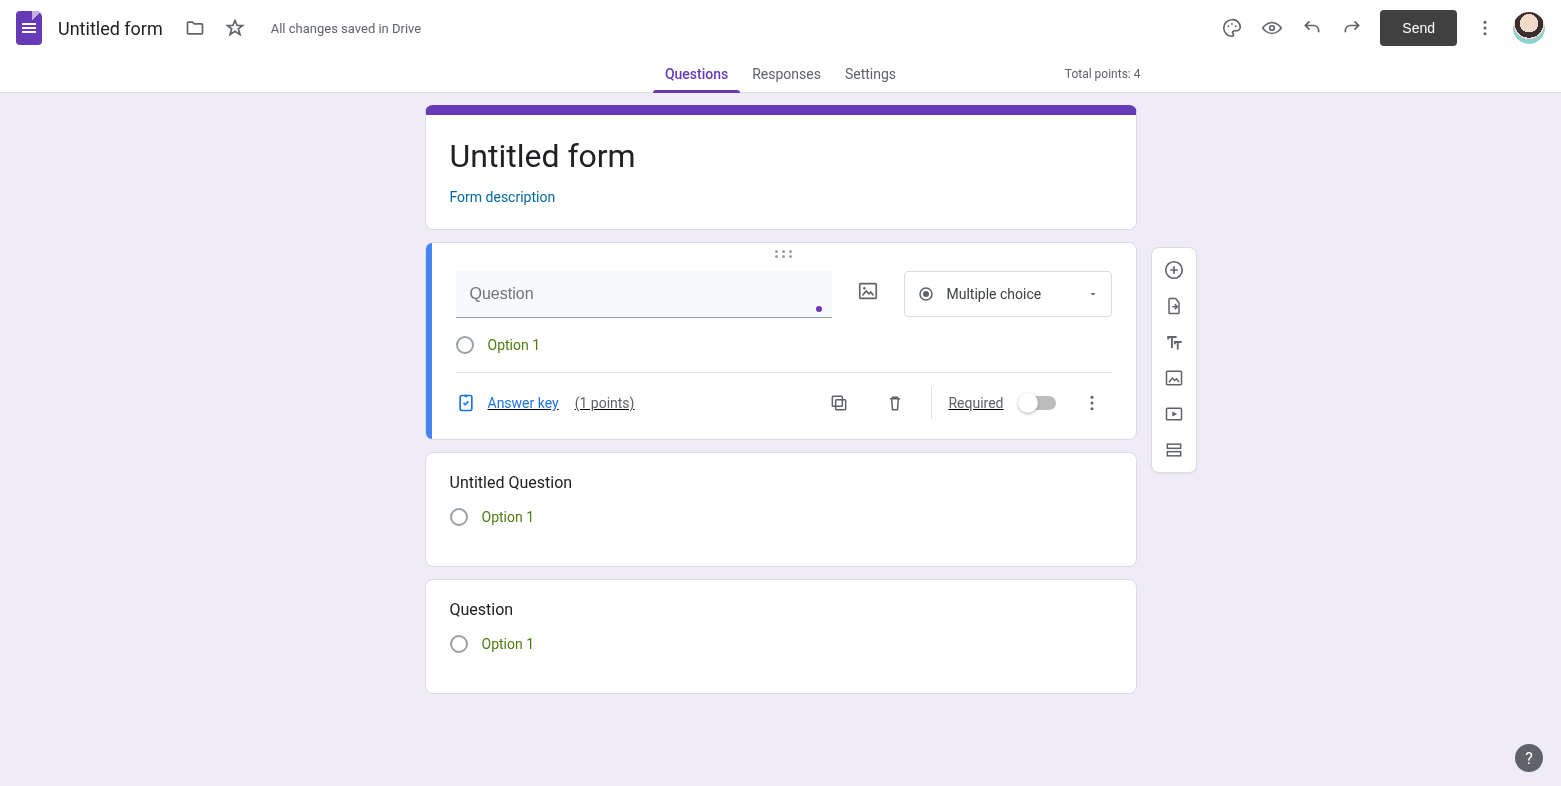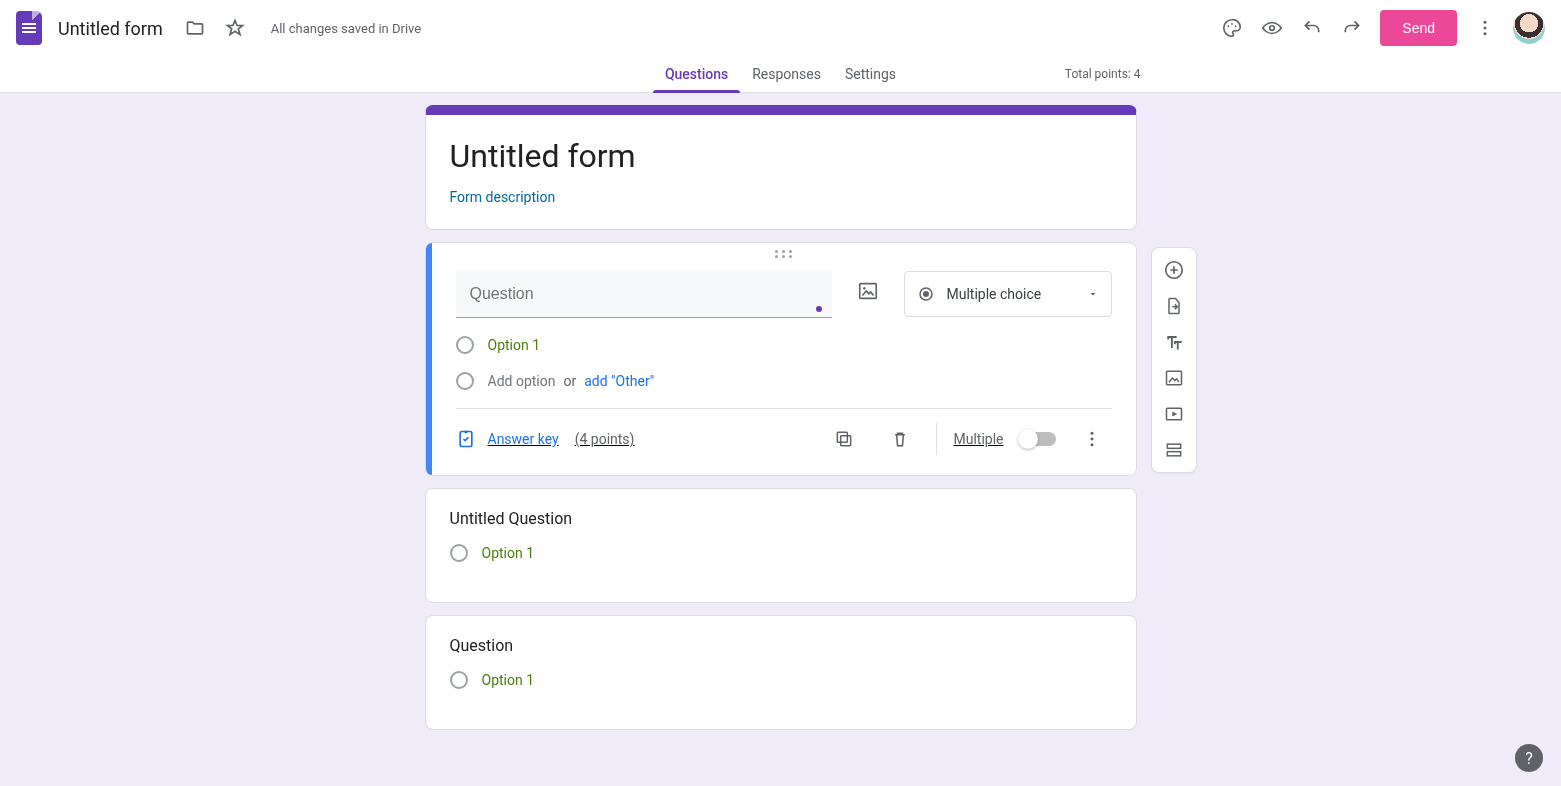--- a/index.html
+++ b/index.html
@@ -27,21 +27,21 @@
   .logo-lines::before { top:0; box-shadow: 0 4px 0 #fff; }
   .logo-lines::after { top:8px; }
   .doc-title { font-size:18px; color:#202124; margin-right:12px; }
   .hdr-icon-btn {
     width:40px; height:40px; border-radius:50%; display:flex; align-items:center; justify-content:center;
     color:#5f6368; cursor:pointer;
   }
   .save-status { margin-left:16px; color:#5f6368; font-size:13px; }
   .hdr-spacer { flex:1; }
   .send-btn {
-    background:#ec4899; color:#fff; font-size:14px; font-weight:500; border:none;
+    background:#404040; color:#fff; font-size:14px; font-weight:500; border:none;
     border-radius:4px; padding:10px 22px; cursor:pointer; margin: 0 8px;
   }
   .avatar {
     width:32px; height:32px; border-radius:50%;
     background: radial-gradient(circle at 50% 35%, #f3d9c8 0 35%, #3a2e2e 35% 55%, #f3d9c8 55% 60%, #8fd1d1 60% 100%);
     margin-left:8px;
   }
 
   
   .tabs-row {
@@ -258,52 +258,46 @@
                 <path d="M7 10l5 5 5-5" fill="#5f6368"></path>
               </svg>
           </div>
         </div>
 
         <div class="options">
           <div class="opt-row">
             <div class="opt-radio"></div>
             <span class="opt-label">Option 1</span>
           </div>
-          <div class="opt-row">
-            <div class="opt-radio"></div>
-            <span class="opt-add">Add option</span>
-            <span class="opt-or" style="margin-left:-6px">or</span>
-            <span class="opt-other" style="margin-left:-6px">add "Other"</span>
-          </div>
         </div>
 
         <div class="qfooter">
           <div class="answer-key">
             <svg width="20" height="20" viewBox="0 0 24 24">
                 <rect x="5" y="3" width="14" height="18" rx="2" fill="none" stroke="#1a73e8" stroke-width="2"></rect>
                 <path d="M9 12l2 2 4-4" fill="none" stroke="#1a73e8" stroke-width="2"></path>
                 <rect x="10" y="2" width="4" height="3" rx="1" fill="#1a73e8"></rect>
               </svg>
             <span>Answer key</span>
           </div>
-          <span class="points">(4 points)</span>
+          <span class="points">(1 points)</span>
           <span class="spacer"></span>
           <div class="foot-icon">
             <svg width="20" height="20" viewBox="0 0 24 24">
                 <rect x="8" y="8" width="12" height="12" rx="1" fill="none" stroke="#5f6368" stroke-width="1.8"></rect>
                 <rect x="4" y="4" width="12" height="12" rx="1" fill="none" stroke="#5f6368" stroke-width="1.8"></rect>
               </svg>
           </div>
           <div class="foot-icon">
             <svg width="20" height="20" viewBox="0 0 24 24">
                 <path d="M6 7h12M9 7V5h6v2M8 7l1 13h6l1-13" fill="none" stroke="#5f6368" stroke-width="1.8"></path>
               </svg>
           </div>
           <div class="vsep"></div>
-          <span class="req-label">Multiple</span>
+          <span class="req-label">Required</span>
           <div class="toggle">
               <div class="toggle-knob"></div>
             </div>
           <div class="foot-icon">
             <svg width="20" height="20" viewBox="0 0 24 24">
                 <circle cx="12" cy="5" r="1.8" fill="#5f6368"></circle>
                 <circle cx="12" cy="12" r="1.8" fill="#5f6368"></circle>
                 <circle cx="12" cy="19" r="1.8" fill="#5f6368"></circle>
               </svg>
           </div>

